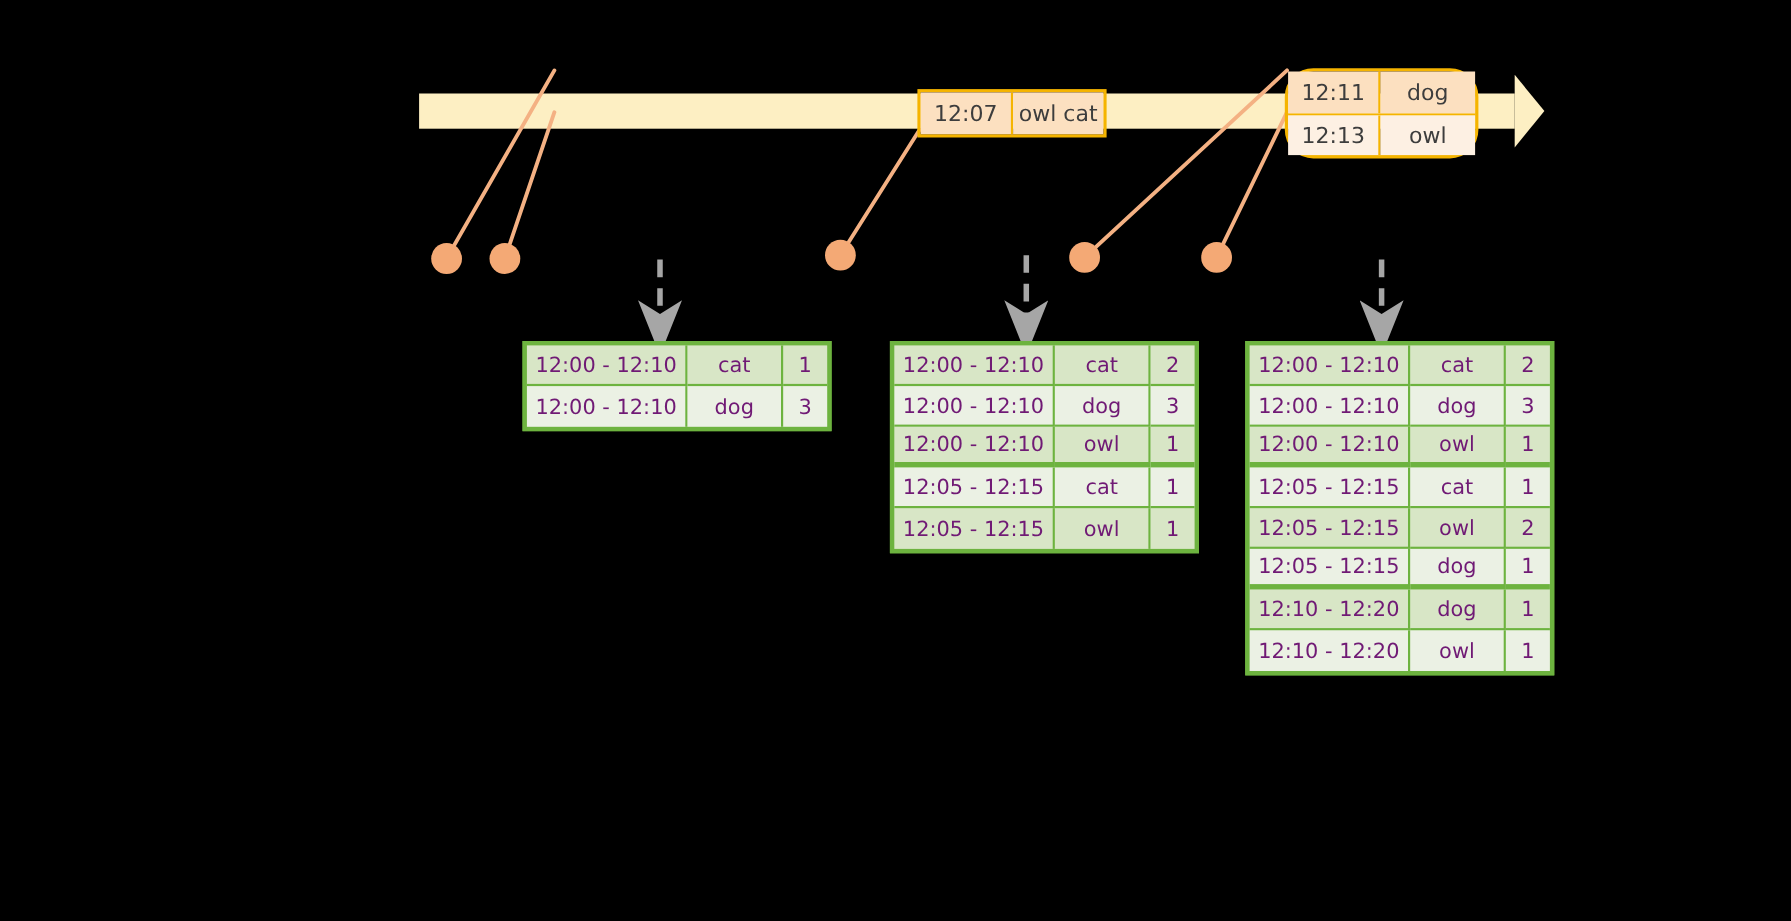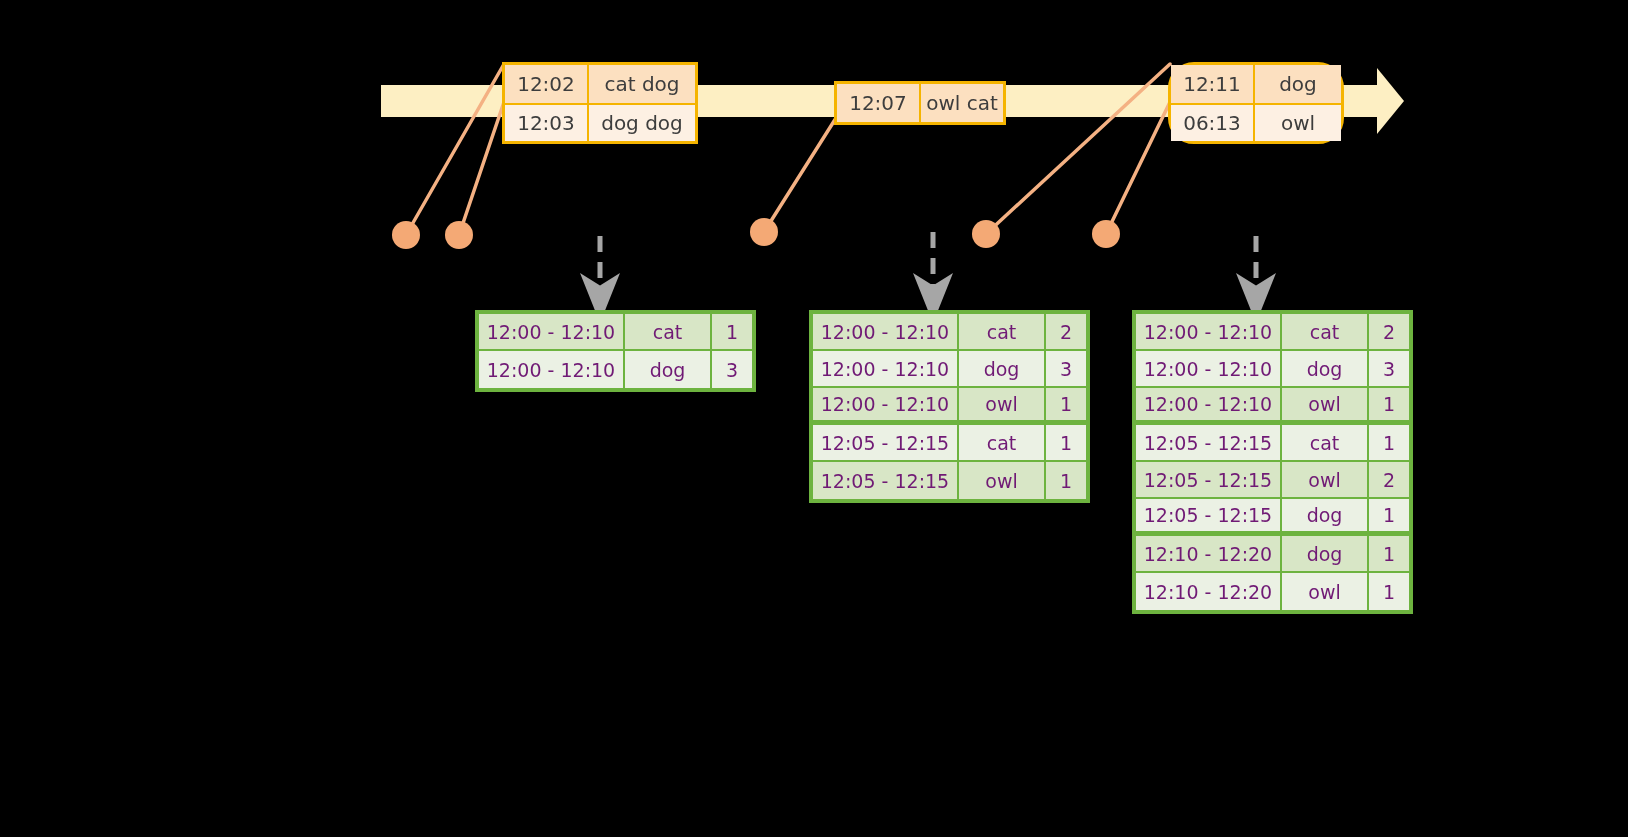--- a/index.html
+++ b/index.html
@@ -74,45 +74,35 @@
       <circle cx="1106" cy="234" r="14"></circle>
     </g>
 
     <g stroke="#A6A6A6" stroke-width="5" fill="none" stroke-dasharray="16 10" marker-end="url(#grayhead)">
       <line x1="600" y1="236" x2="600" y2="298"></line>
       <line x1="933" y1="232" x2="933" y2="298"></line>
       <line x1="1256" y1="236" x2="1256" y2="298"></line>
     </g>
   </svg>
 
-  <div class="evt-group" style="left:502px;top:62px;width:196px;">
-    <div class="evt-row dark">
-      <div class="c time">12:02</div>
-      <div class="c words">cat dog</div>
-    </div>
-    <div class="evt-row light">
-      <div class="c time">12:03</div>
-      <div class="c words">dog dog</div>
-    </div>
-  </div>
 
   <div class="evt-group" style="left:834px;top:81px;width:172px;">
     <div class="evt-row dark">
       <div class="c time">12:07</div>
       <div class="c words">owl cat</div>
     </div>
   </div>
 
   <div class="evt-group" style="left:1168px;top:62px;width:176px;border-radius:26px;">
     <div class="evt-row dark">
       <div class="c time">12:11</div>
       <div class="c words">dog</div>
     </div>
     <div class="evt-row light">
-      <div class="c time">06:13</div>
+      <div class="c time">12:13</div>
       <div class="c words">owl</div>
     </div>
   </div>
 
   <div class="tbl" id="tbl0" style="left:475px;top:310px;">
       <div class="trow dark">
         <div class="tc win">12:00 - 12:10</div>
         <div class="tc word">cat</div>
         <div class="tc cnt">1</div>
       </div>

